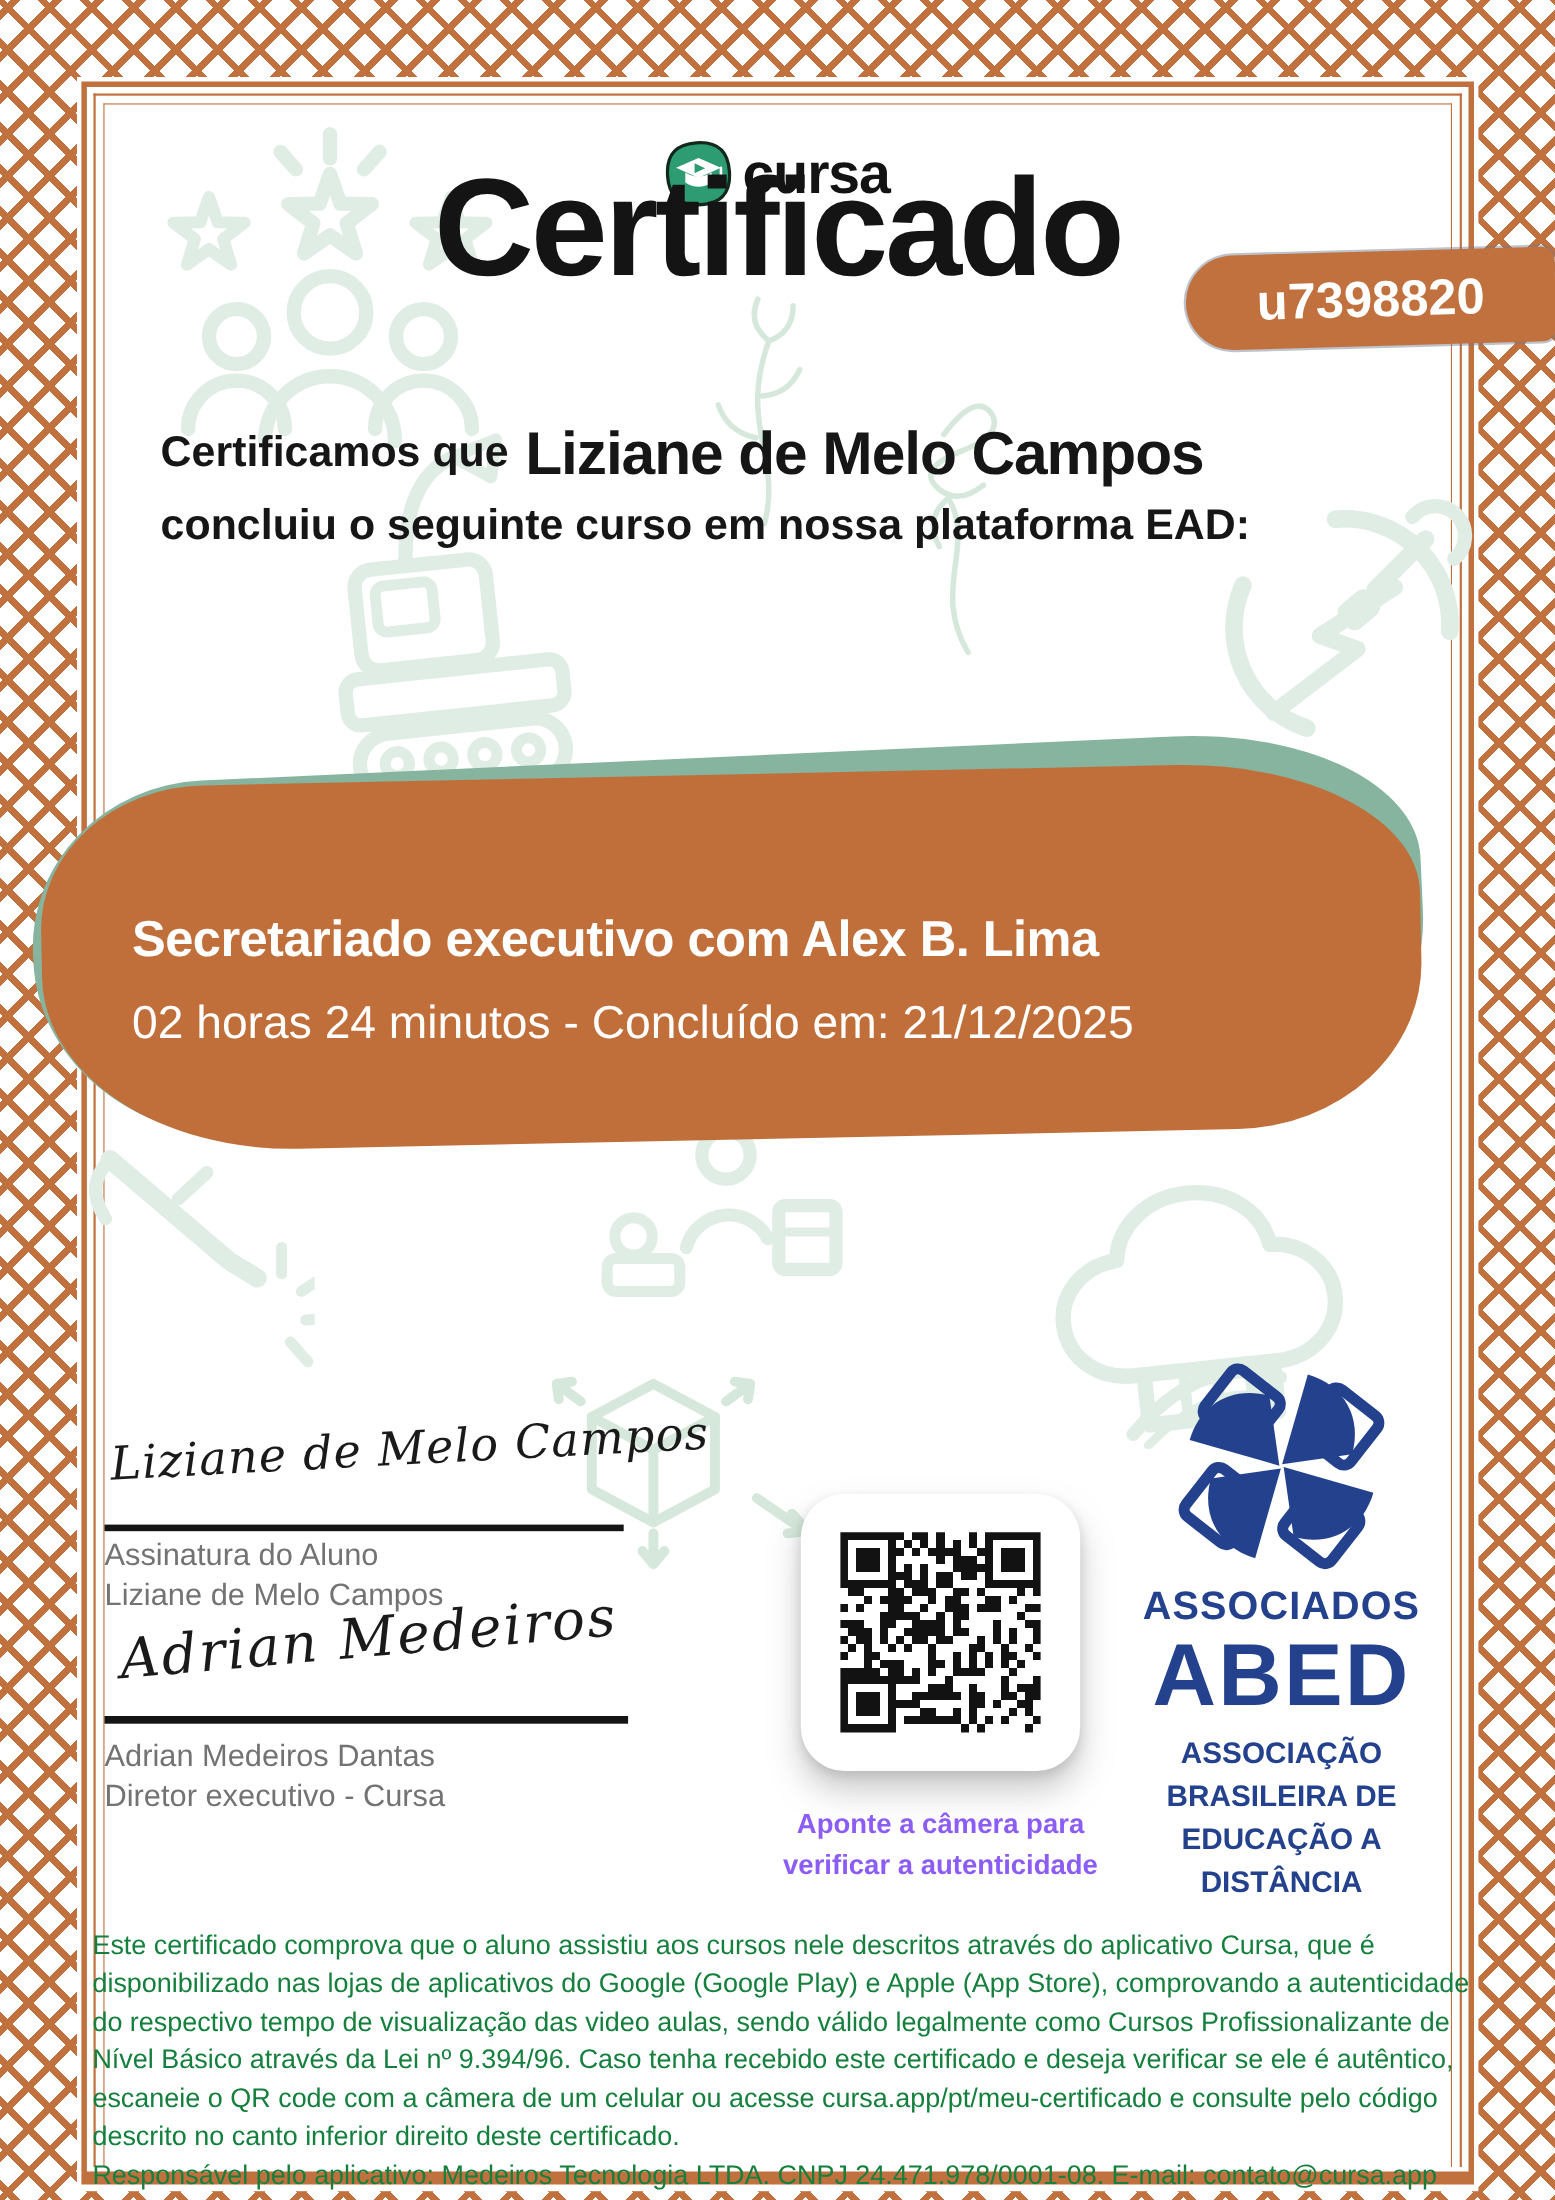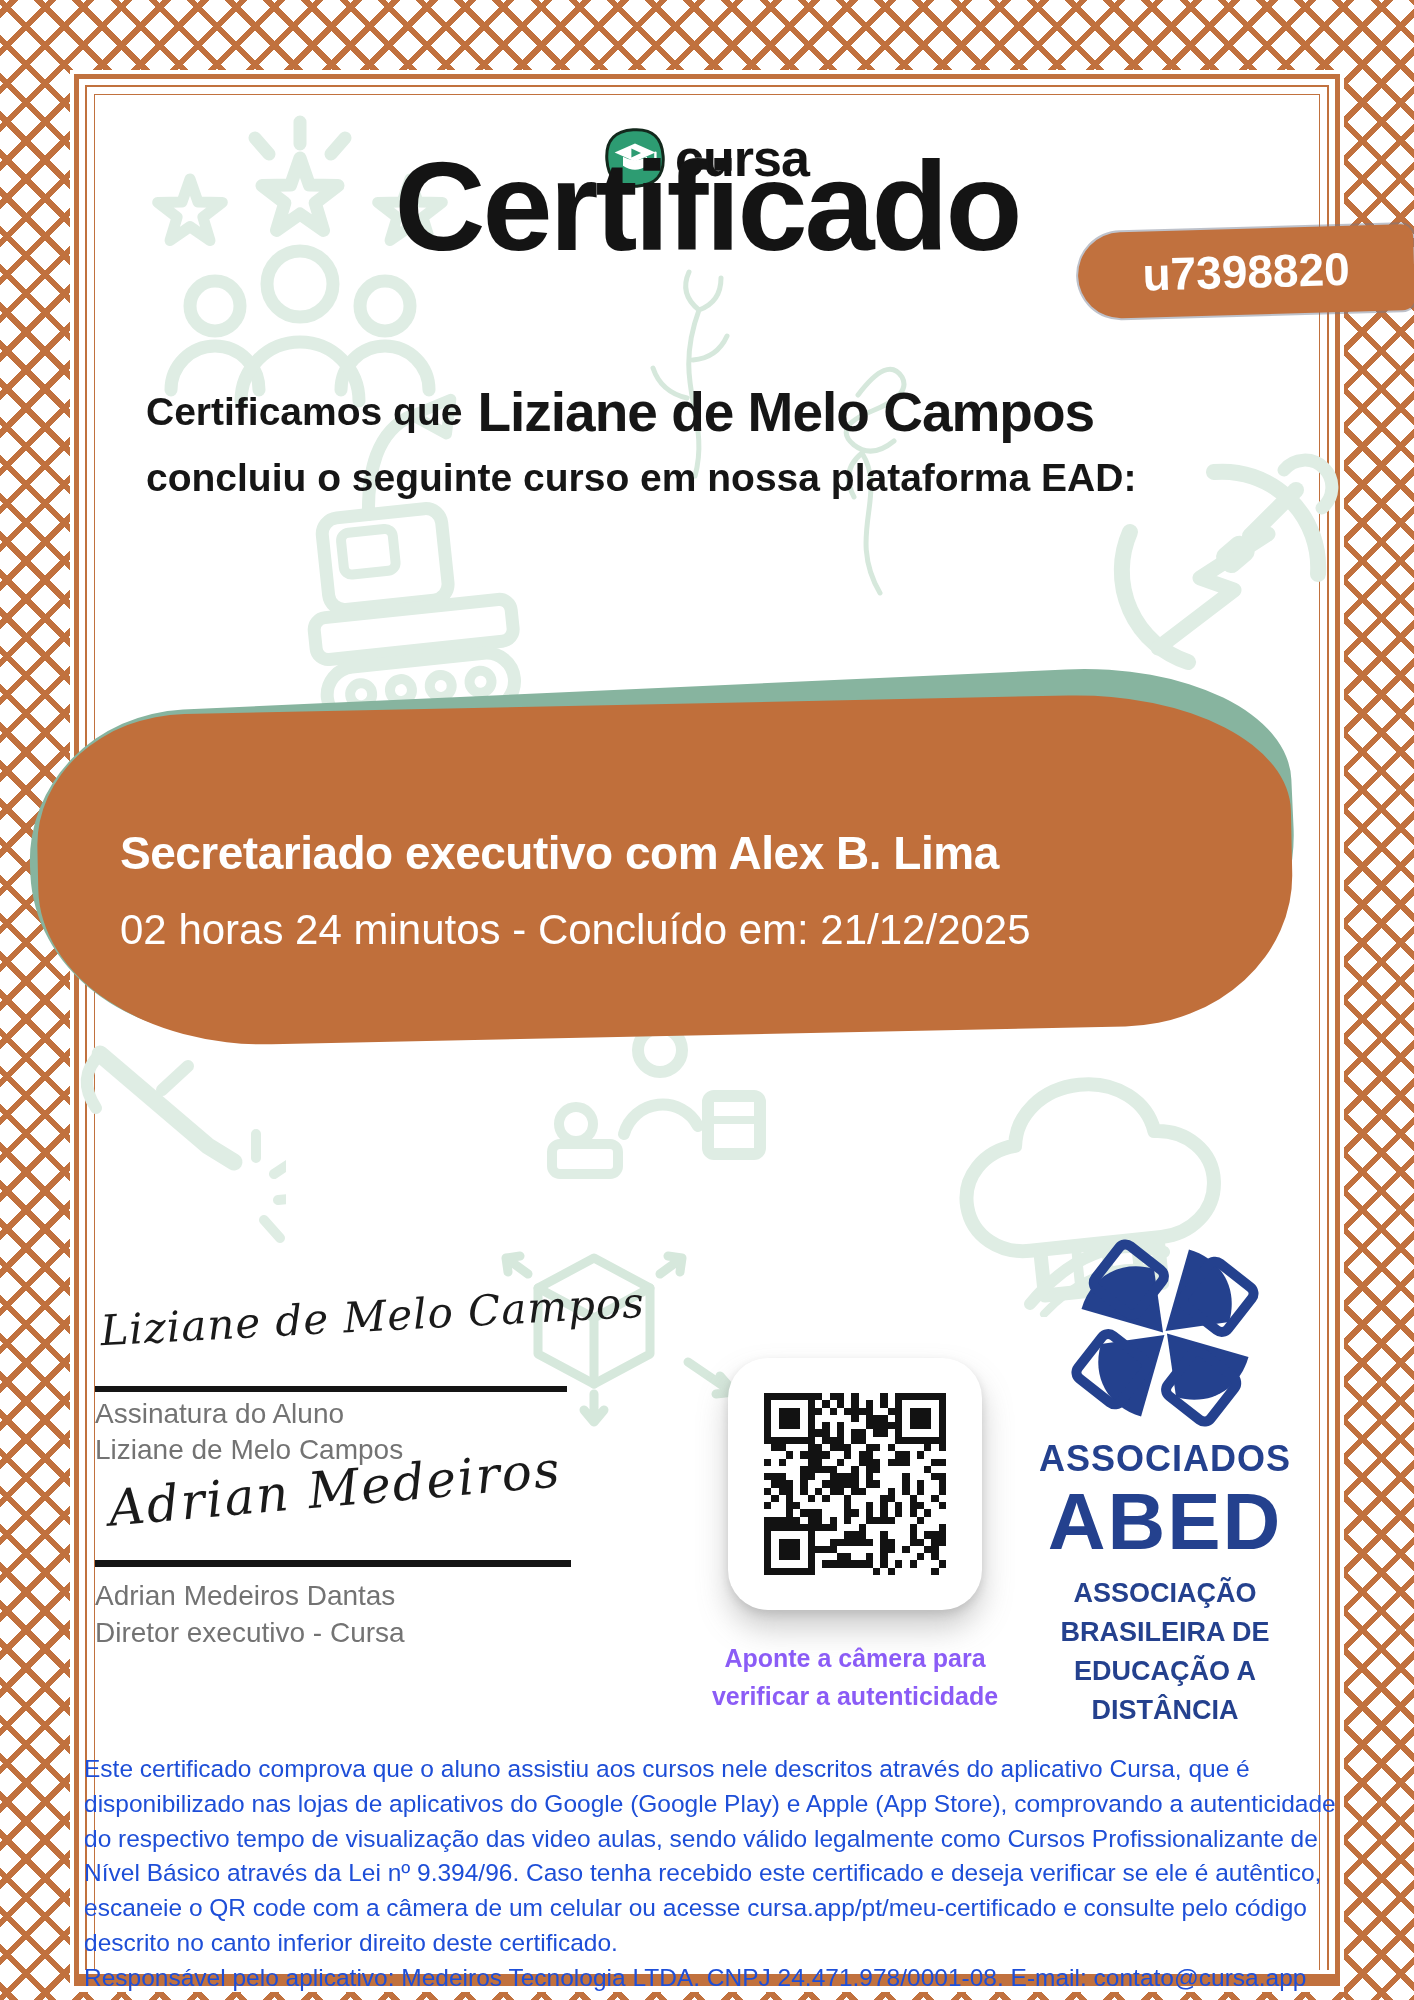--- a/index.html
+++ b/index.html
@@ -68,21 +68,21 @@
 
   
   .abed{position:absolute;left:1005px;top:1232px;width:320px;text-align:center;z-index:5;color:#24418E;}
   .abed-mark{width:208px;height:202px;}
   .abed-label{font-size:36px;font-weight:800;letter-spacing:1px;margin-top:0;}
   .abed-acronym{font-size:80px;font-weight:800;letter-spacing:2px;line-height:1.05;}
   .abed-full{font-size:27px;font-weight:800;line-height:1.45;margin-top:10px;}
   .abed-full span{display:block;}
 
   
-  .footer{position:absolute;left:84px;top:1752px;width:1252px;z-index:4;font-size:24.5px;line-height:1.42;color:#1d4ed8;}
+  .footer{position:absolute;left:84px;top:1752px;width:1252px;z-index:4;font-size:24.5px;line-height:1.42;color:#15803d;}
   .footer p{margin:0;}
 </style>
 </head>
 <body>
 
 <div class="page">
 
   <div class="pattern"></div>
   <div class="inner-bg"></div>
   <div class="frame frame-a"></div>

